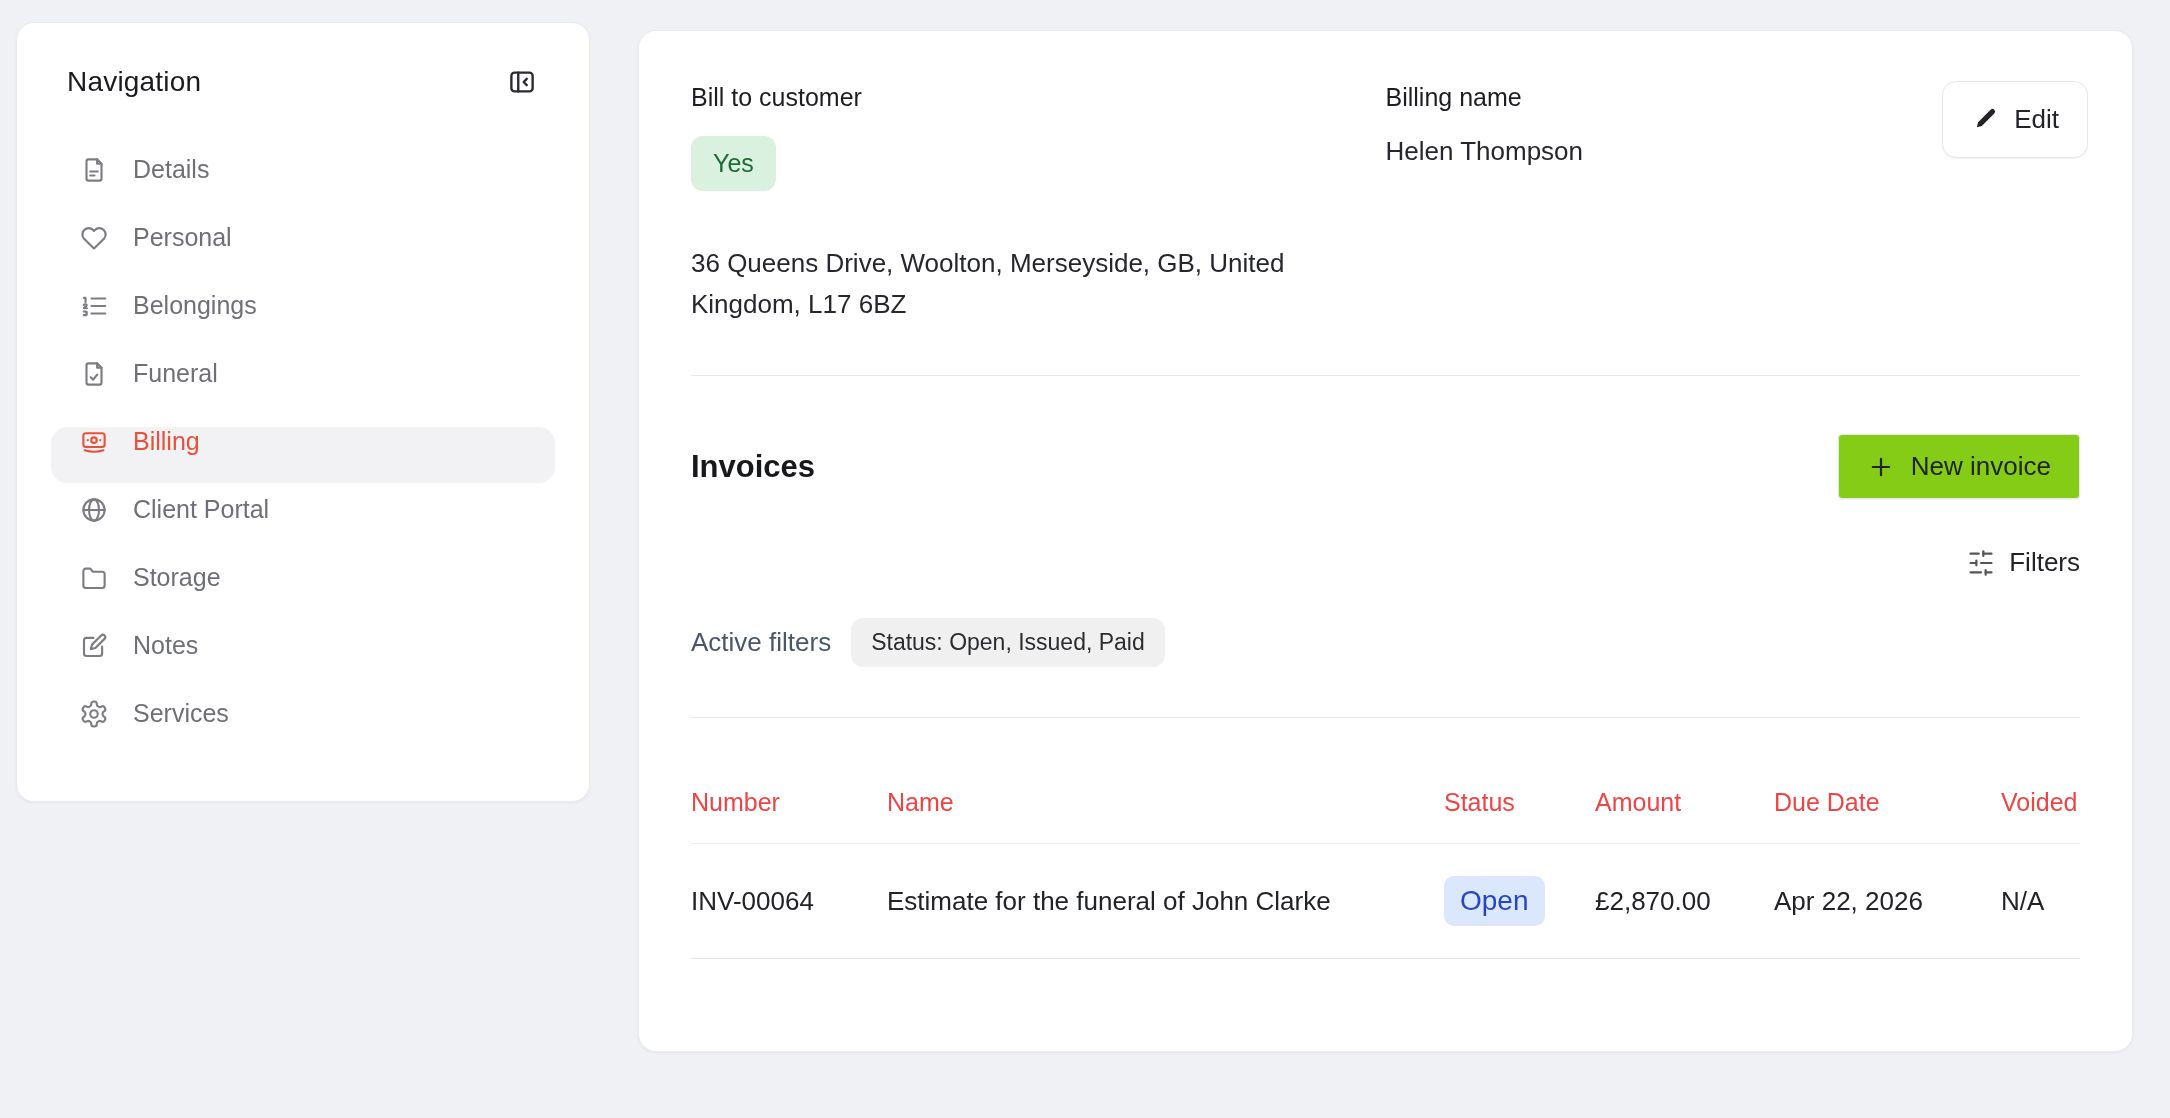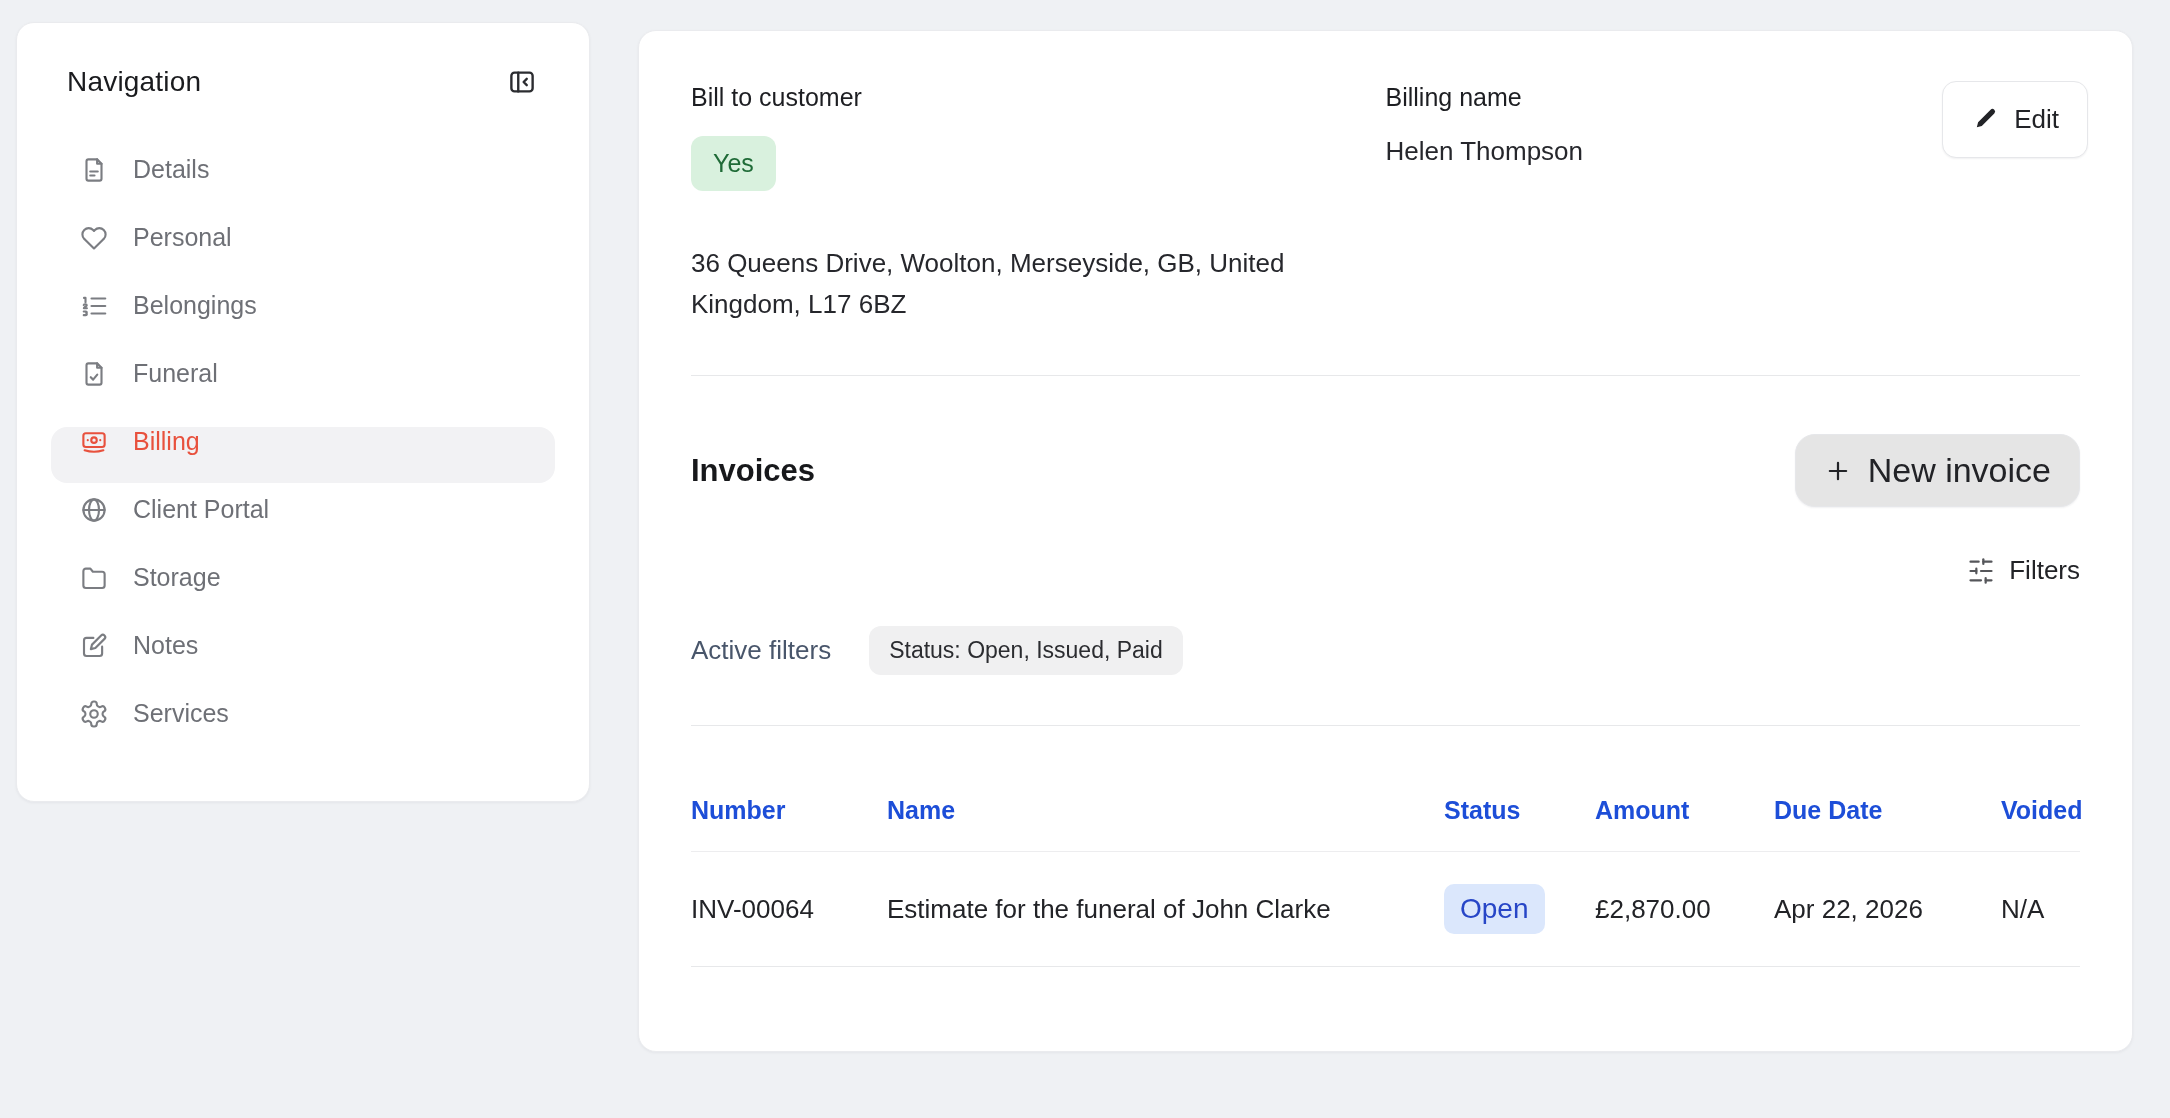--- a/index.html
+++ b/index.html
@@ -54,47 +54,47 @@
     cursor:pointer; font-family:inherit;
   }
   .address-block { margin-top:52px; }
   .address-value { font-size:26px; line-height:1.58; max-width:680px; color:#26272c; }
   .divider { border:none; border-top:1px solid #e7e8ea; margin:50px 0 0; }
 
   .invoices-header { display:flex; align-items:center; justify-content:space-between; margin-top:58px; }
   .invoices-title { font-size:31px; font-weight:700; color:#17181b; }
   .new-invoice-btn {
     display:inline-flex; align-items:center; gap:16px;
-    background:#e5e5e5; border:1px solid #e6e7ea; border-radius:20px;
+    background:#84cc16; border:1px solid #e6e7ea; border-radius:4px;
     box-shadow:0 1px 2px rgba(20,20,30,.06);
-    padding:16px 28px; font-size:34px; font-weight:500; color:#222327;
+    padding:16px 28px; font-size:26px; font-weight:500; color:#222327;
     cursor:pointer; font-family:inherit;
   }
   .filters-row { display:flex; justify-content:flex-end; margin-top:48px; }
   .filters-btn {
     display:inline-flex; align-items:center; gap:14px;
     background:none; border:none; font-size:26px; font-weight:500; color:#222327;
     cursor:pointer; font-family:inherit;
   }
   .filters-btn .f-icon { color:#55565a; display:flex; }
   .active-filters { display:flex; align-items:center; gap:20px; margin-top:40px; }
   .active-filters-label { font-size:26px; color:#49566b; }
   .filter-chip {
     background:#f0f0f1; color:#2b2c30; font-size:23px;
-    padding:11px 20px; border-radius:12px;margin-left:18px;
+    padding:11px 20px; border-radius:12px;
   }
 
   .inv-table { margin-top:56px; }
   .inv-row {
     display:grid;
     grid-template-columns:196px 557px 151px 179px 227px 1fr;
     align-items:center;
   }
   .inv-head { padding:14px 0 26px; }
-  .inv-head .cell { font-size:25px; font-weight:700; color:#1d4ed8; }
+  .inv-head .cell { font-size:25px; font-weight:400; color:#ef4444; }
   .head-rule { border:none; border-top:1px solid #ededef; }
   .inv-data { padding:32px 0; }
   .inv-data .cell { font-size:26px; color:#222327; }
   .badge-open {
     display:inline-block; background:#dbe7fc; color:#2746c7;
     font-size:28px; padding:9px 16px; border-radius:10px;
   }
   .row-rule { border:none; border-top:1px solid #e7e8ea; }
 
   svg { display:block; }

